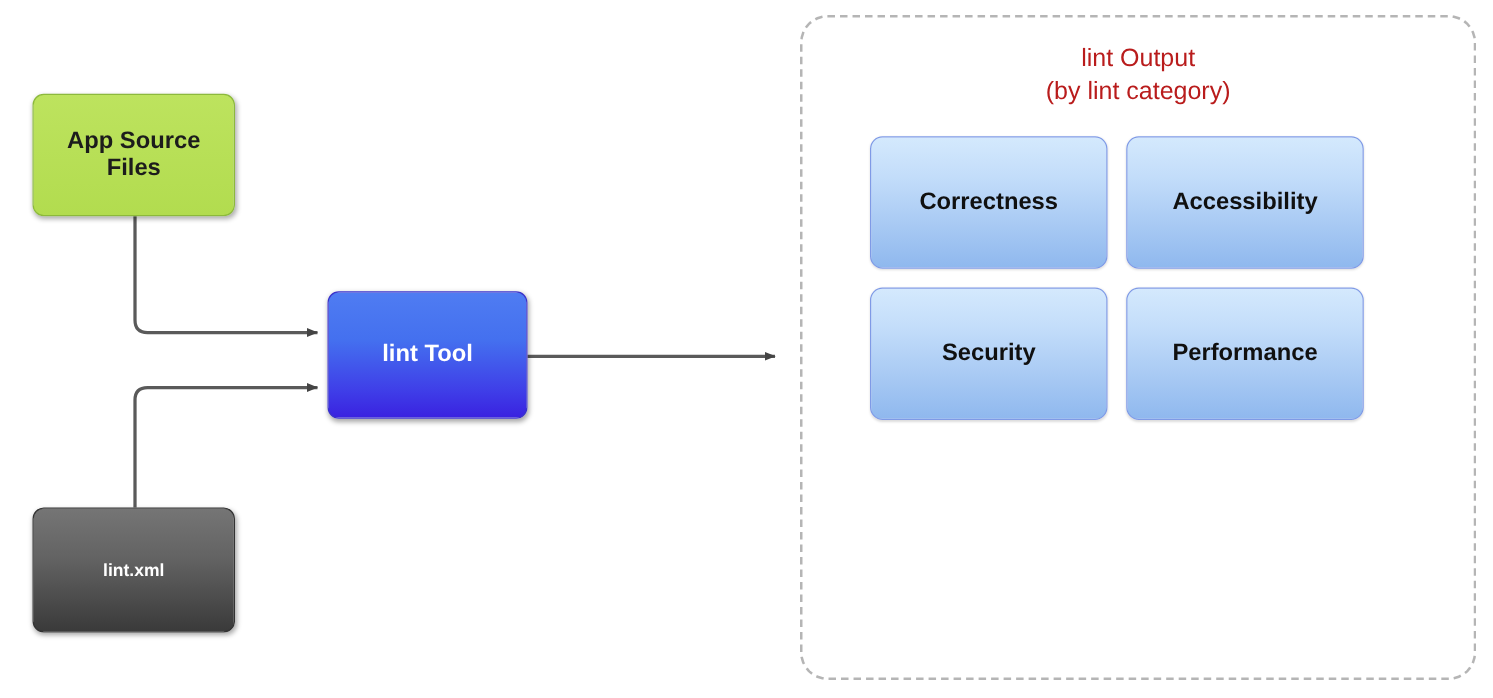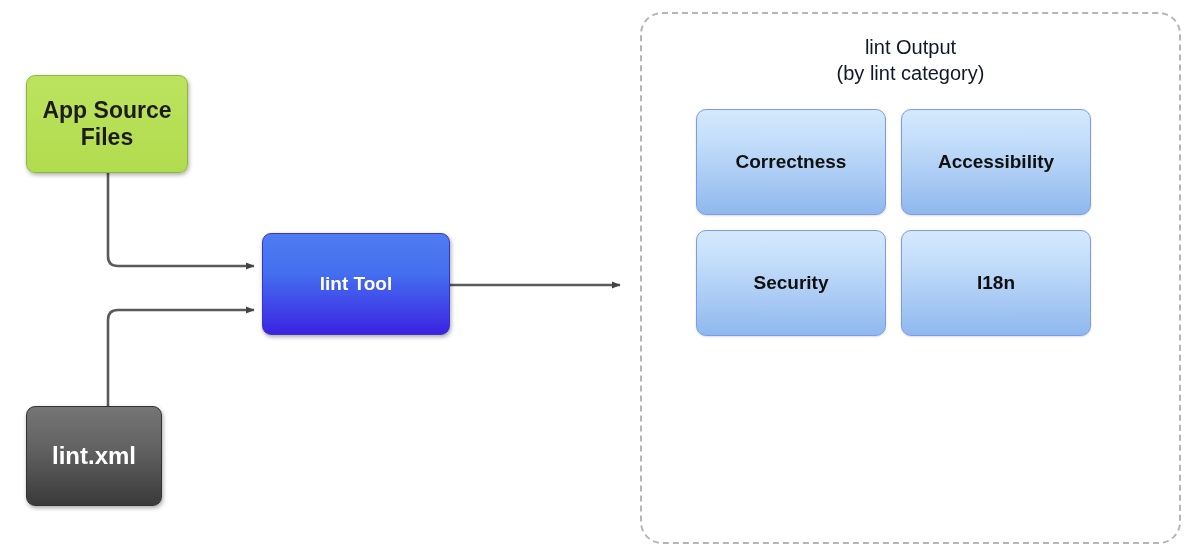--- a/index.html
+++ b/index.html
@@ -53,51 +53,51 @@
   #node-app-source {
     left: 26px;
     top: 75px;
     width: 162px;
     height: 98px;
     background: linear-gradient(180deg, #bde35e 0%, #b2dc4f 100%);
     border: 1px solid #8cb93c;
     border-radius: 9px;
     box-shadow: 1px 2px 4px rgba(0,0,0,0.33);
     color: #1c1c1c;
-    font-size: 23px;
+    font-size: 19px;
     font-weight: bold;
   }
 
   
   #node-lint-tool {
     left: 262px;
     top: 233px;
-    width: 188px;
+    width: 160px;
     height: 102px;
     background: linear-gradient(180deg, #4f7cf2 0%, #4470ef 38%, #3f3fe8 78%, #3a22e0 100%);
     border: 1px solid #3a32c9;
     border-radius: 9px;
     box-shadow: 1px 2px 4px rgba(0,0,0,0.35);
     color: #ffffff;
     font-size: 19px;
     font-weight: bold;
   }
 
   
   #node-lint-xml {
     left: 26px;
     top: 406px;
-    width: 136px;
+    width: 162px;
     height: 100px;
     background: linear-gradient(180deg, #757575 0%, #636363 40%, #4b4b4b 75%, #3a3a3a 100%);
     border: 1px solid #333333;
     border-radius: 9px;
     box-shadow: 1px 2px 4px rgba(0,0,0,0.35);
     color: #ffffff;
-    font-size: 24px;
+    font-size: 14px;
     font-weight: bold;
   }
 
   
   #output-container {
     position: absolute;
     left: 640px;
     top: 12px;
     width: 541px;
     height: 532px;
@@ -107,21 +107,21 @@
     background: transparent;
     z-index: 2;
   }
 
   #output-title {
     position: absolute;
     left: 0;
     right: 0;
     top: 20px;
     text-align: center;
-    color: #0f172a;
+    color: #b91c1c;
     font-size: 20px;
     line-height: 1.32;
     font-weight: normal;
   }
   #output-title .title-line { display: block; }
 
   
   #category-grid {
     position: absolute;
     left: 54px;
@@ -193,19 +193,19 @@
       <div class="category-box">
         <span>Correctness</span>
       </div>
       <div class="category-box">
         <span>Accessibility</span>
       </div>
       <div class="category-box">
         <span>Security</span>
       </div>
       <div class="category-box">
-        <span>I18n</span>
+        <span>Performance</span>
       </div>
     </div>
 
   </div>
 
 </div>
 
 </body></html>

